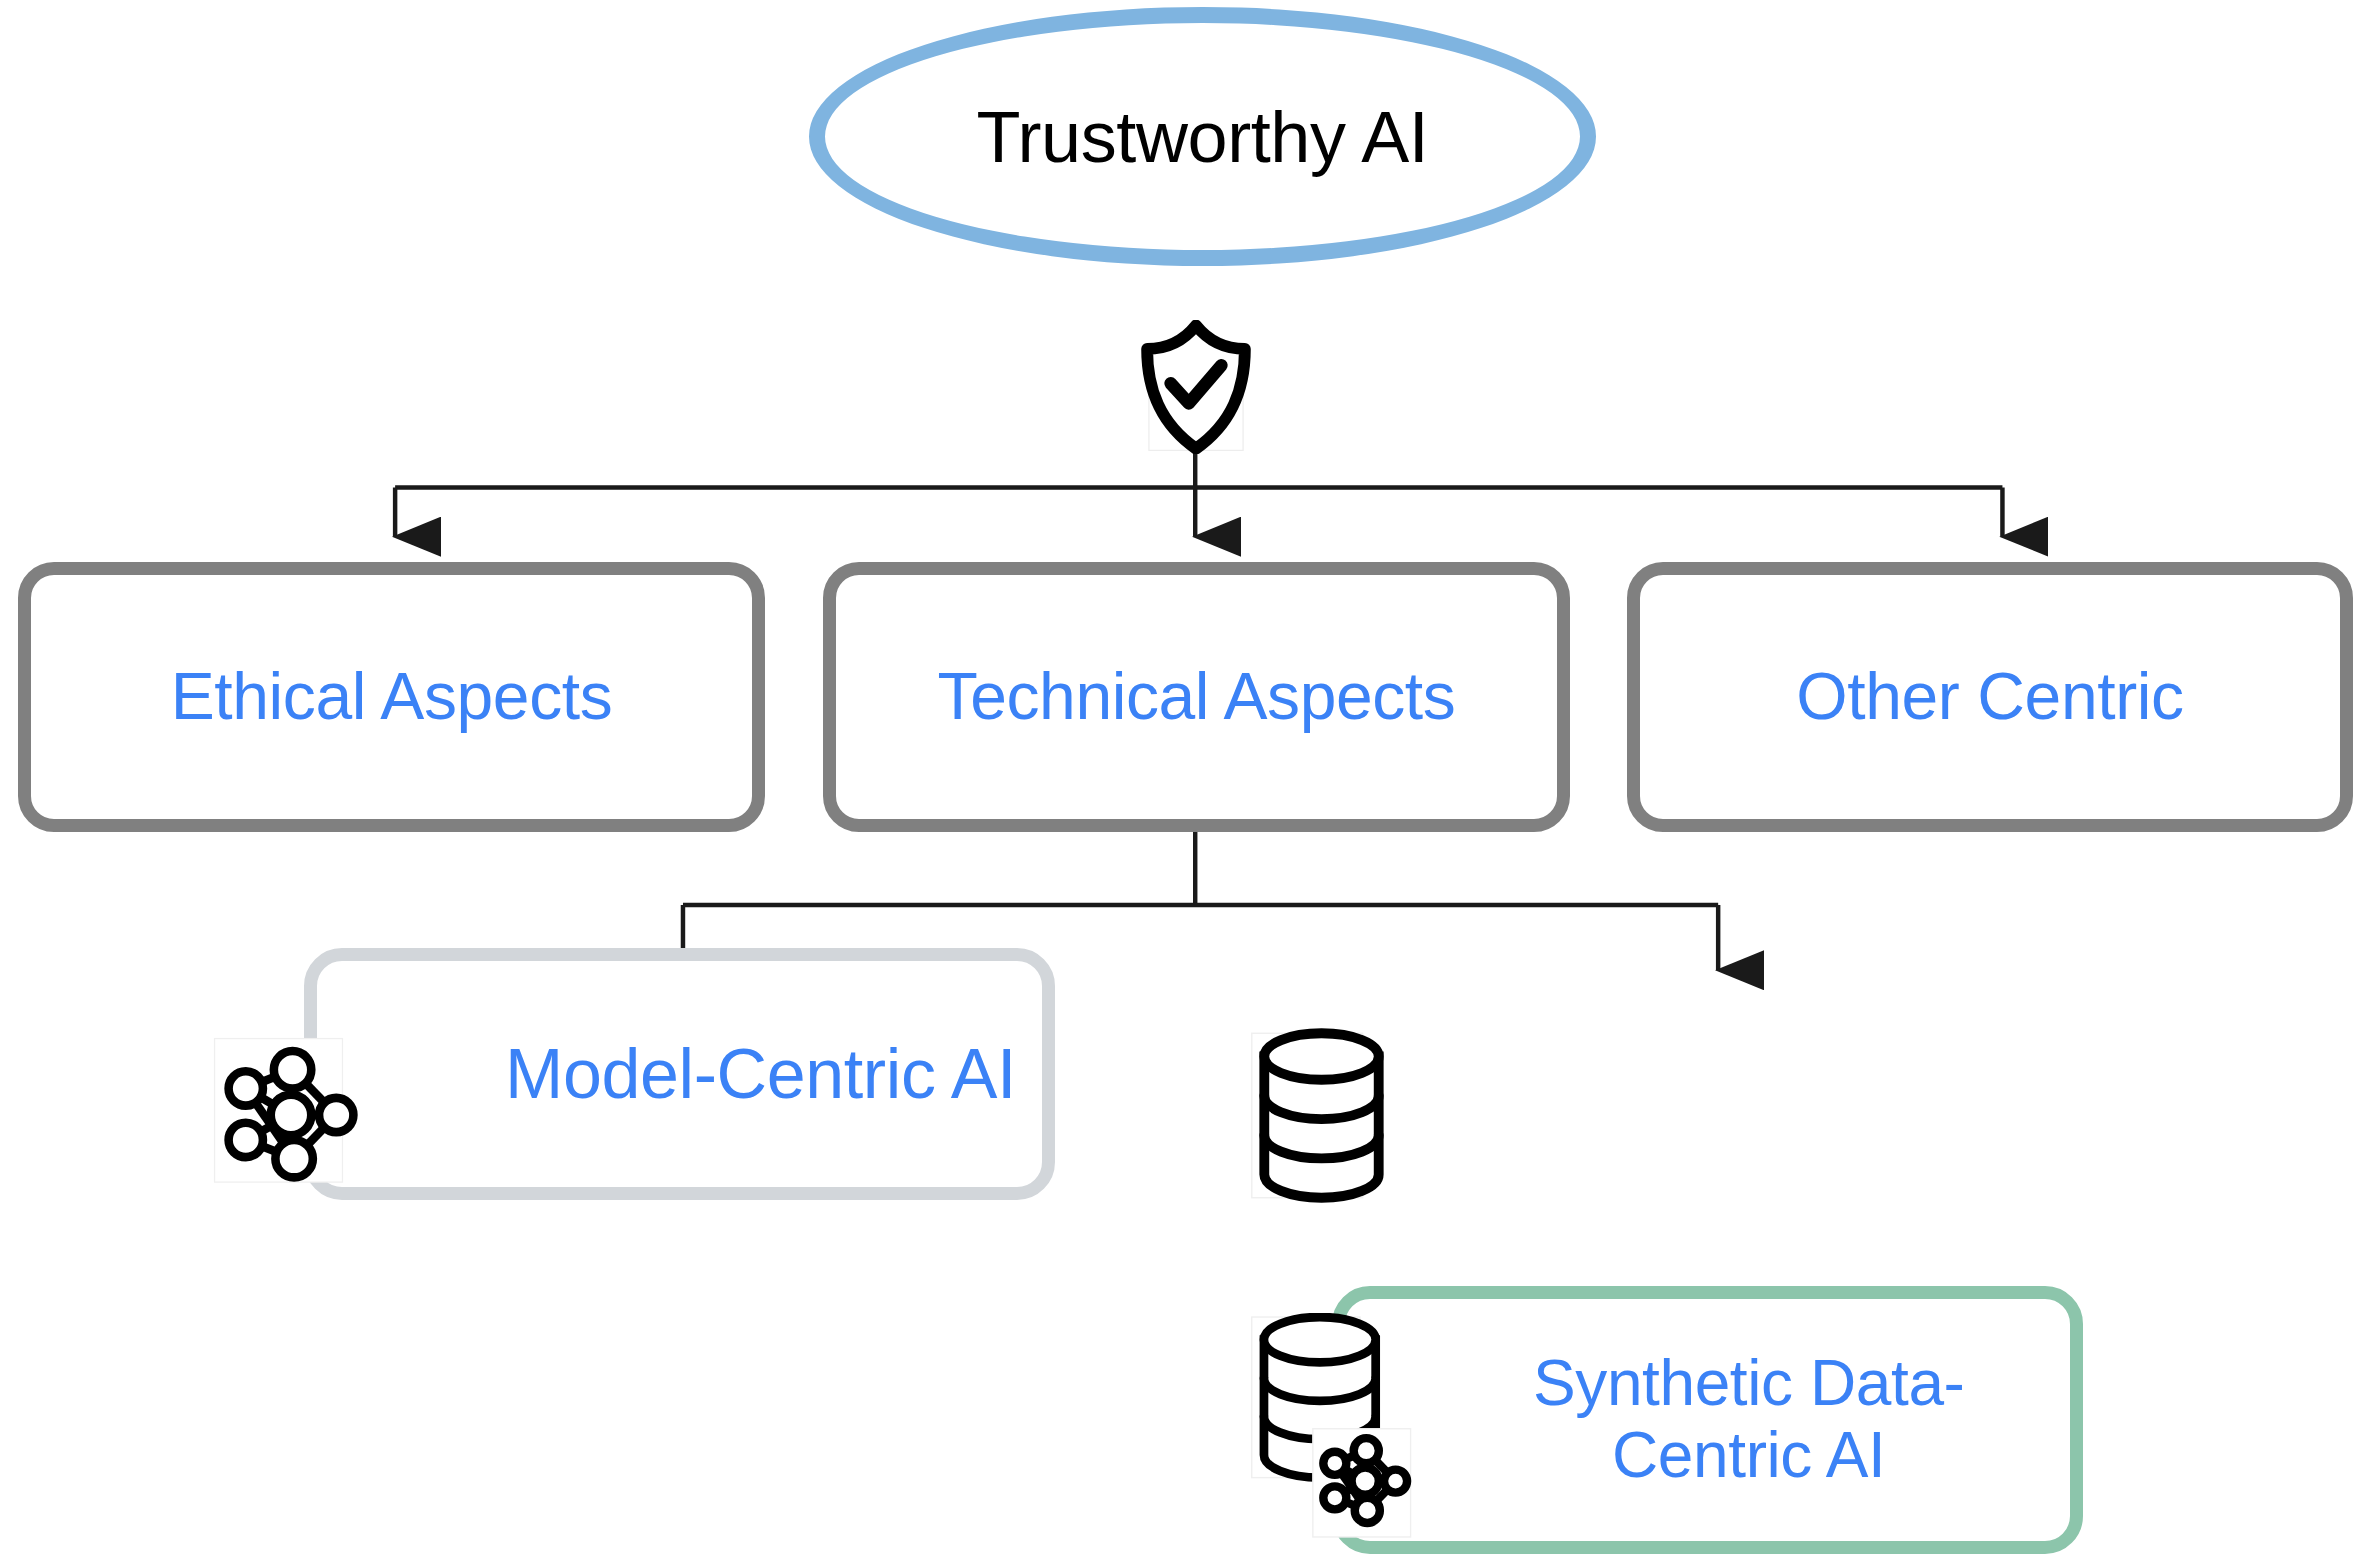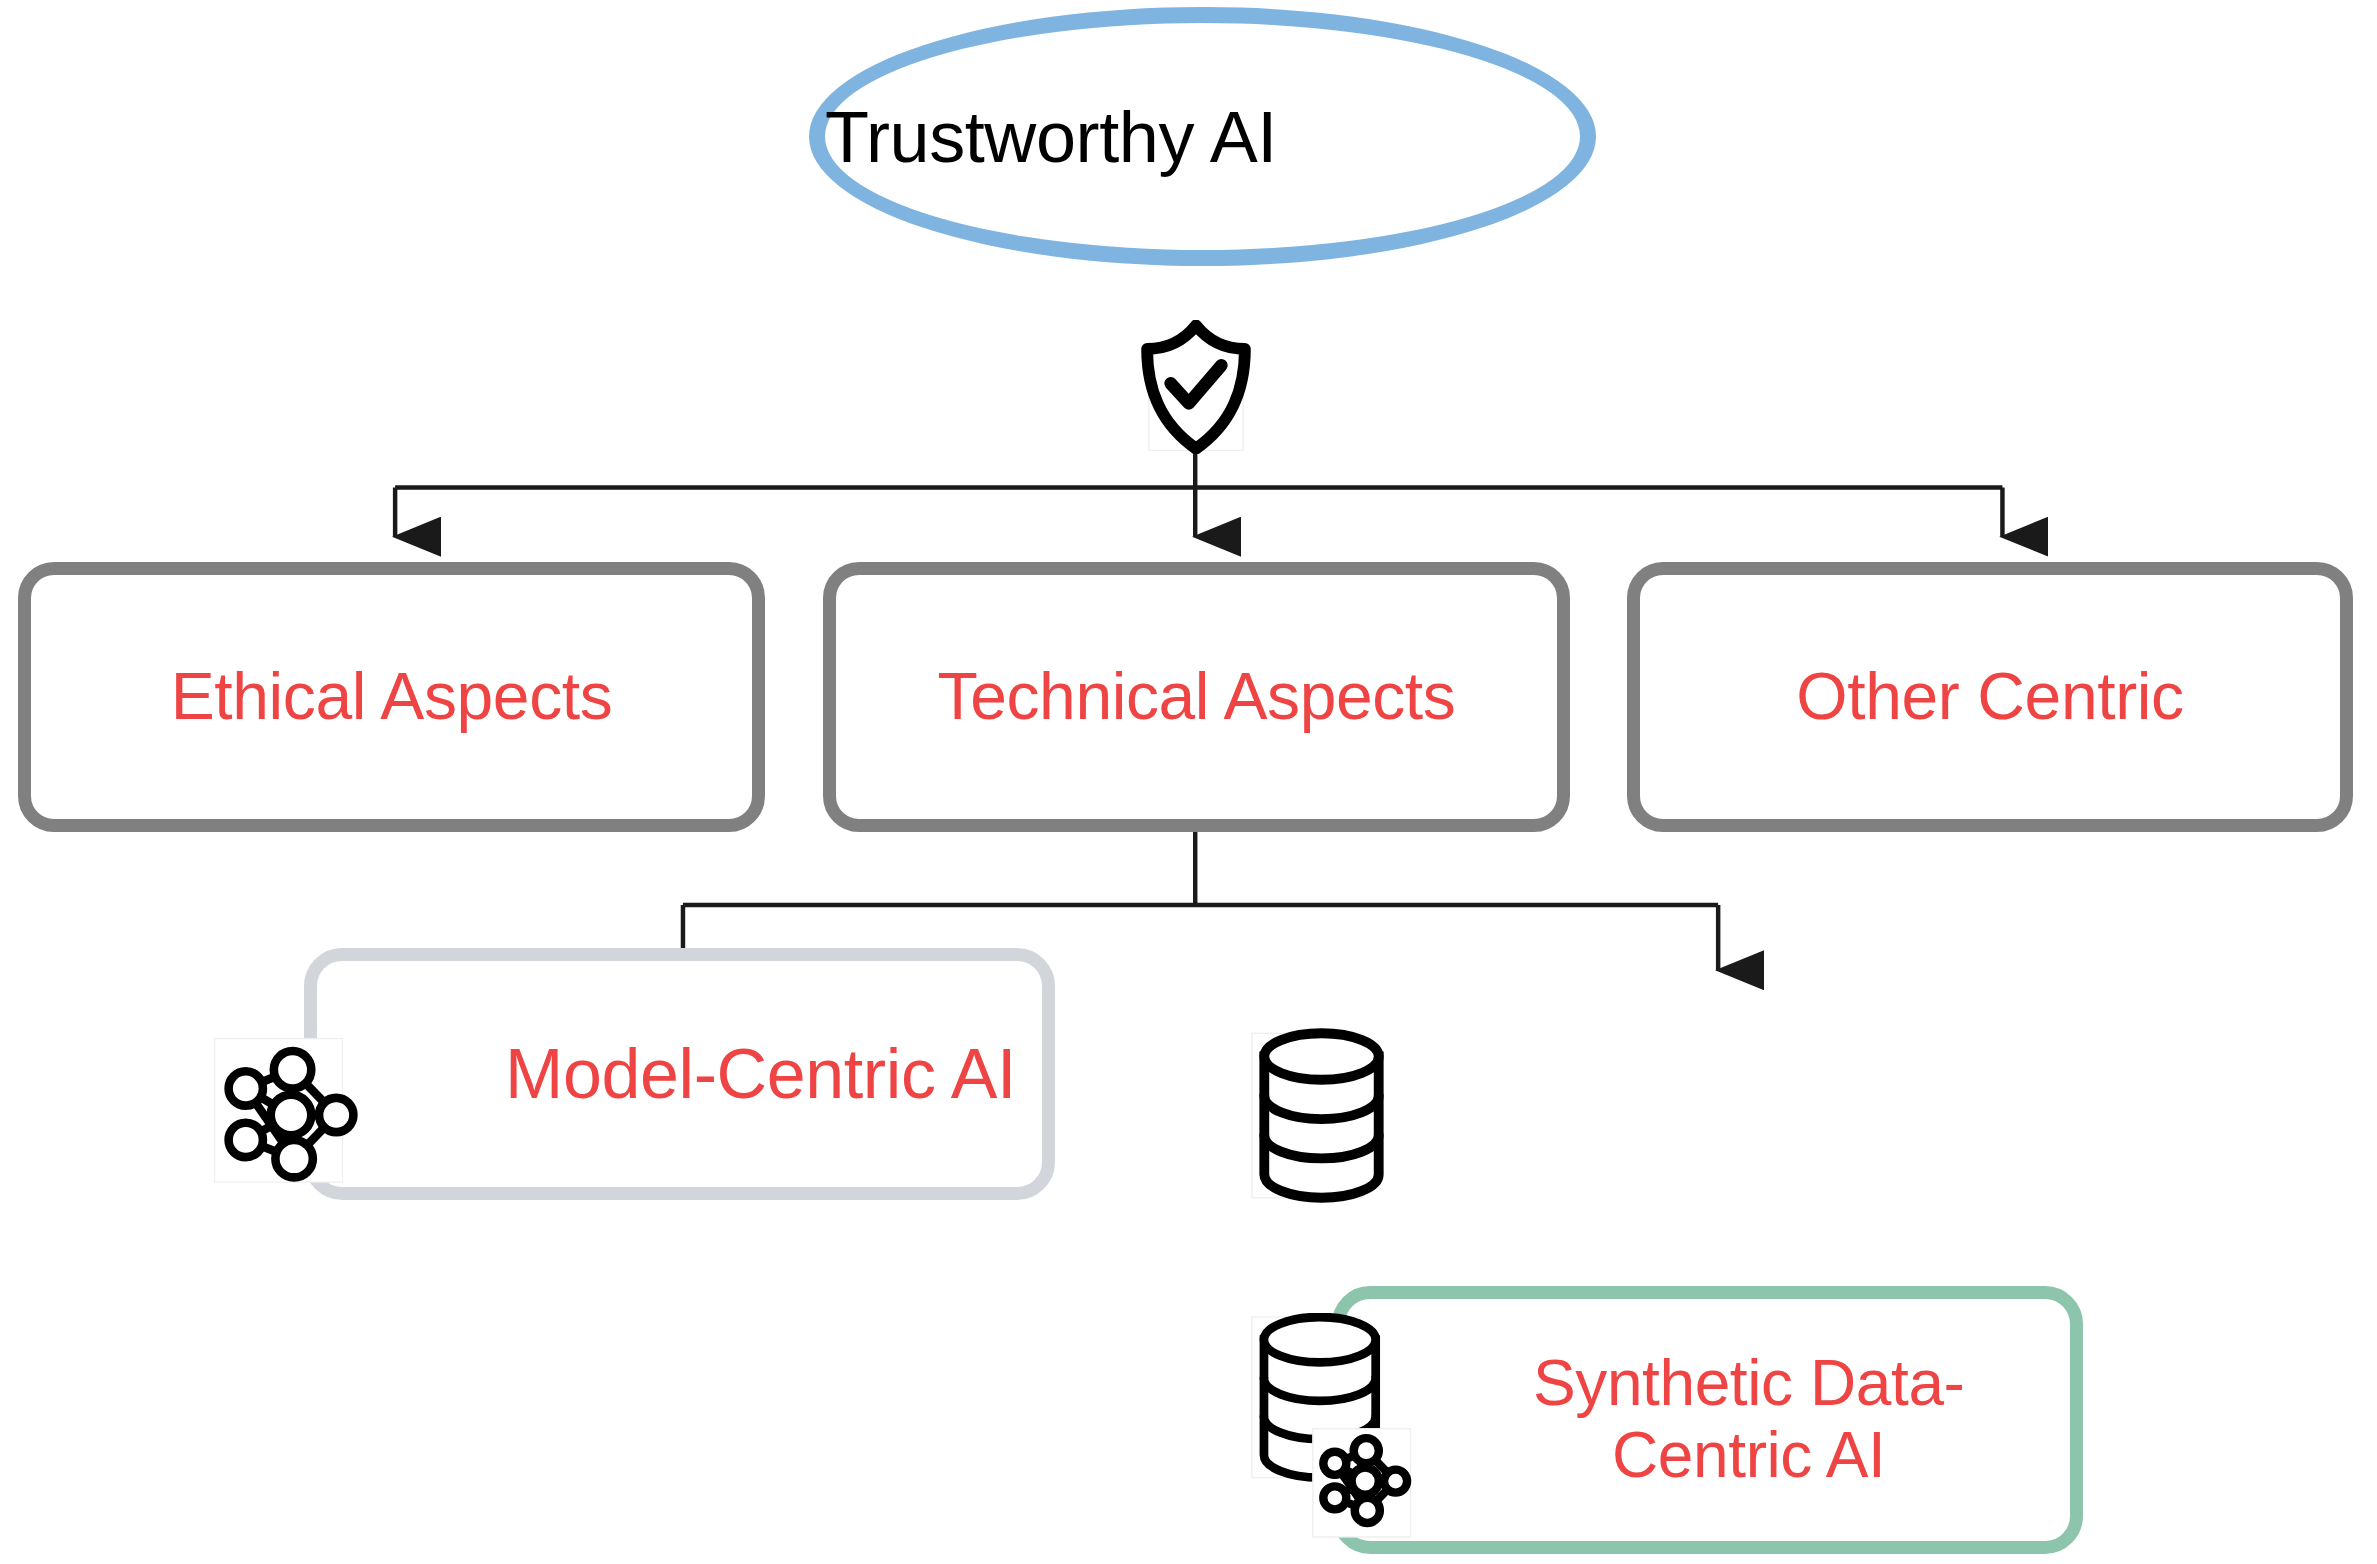--- a/index.html
+++ b/index.html
@@ -2,38 +2,38 @@
 <html style="font-size:14.3px"><head>
 <meta charset="utf-8">
 <title>Trustworthy AI Diagram</title>
 <style>
   html,body{margin:0;padding:0;background:#ffffff;}
   body{font-family:"Liberation Sans",sans-serif;}
   #stage{position:relative;width:2377px;height:1565px;background:#fff;overflow:hidden;}
   #svg-layer{position:absolute;left:0;top:0;width:2377px;height:1565px;}
 
   .node-box{position:absolute;box-sizing:border-box;background:#ffffff;display:flex;align-items:center;justify-content:center;}
-  .node-box .label{color:#ef4444;font-family:"Liberation Sans",sans-serif;font-stretch:condensed;letter-spacing:-0.4px;line-height:1.12;text-align:center;white-space:pre-line;}
+  .node-box .label{color:#3b82f6;font-family:"Liberation Sans",sans-serif;font-stretch:condensed;letter-spacing:-0.4px;line-height:1.12;text-align:center;white-space:pre-line;}
 
   
   .lvl1{border:13.4px solid #808080;border-radius:36px;height:270px;}
   .lvl1 .label{font-size:66px;}
 
   
   .lvl2{border:13.4px solid #D2D6DA;border-radius:38px;height:252px;}
   .lvl2 .label{font-size:70px;}
 
   
   .lvl3{border:13.4px solid #8CC5AB;border-radius:38px;height:268px;}
   .lvl3 .label{font-size:64px;}
 
   
   #root-ellipse{position:absolute;left:809px;top:7.2px;width:787px;height:259px;
     border:16px solid #7FB4E0;border-radius:50%;background:#fff;
-    display:flex;align-items:center;justify-content:flex-start;box-sizing:border-box;}
+    display:flex;align-items:center;justify-content:center;box-sizing:border-box;}
   #root-ellipse .label{font-size:72px;color:#000;font-family:"Liberation Sans",sans-serif;font-stretch:condensed;letter-spacing:-0.4px;}
 
   .icon-abs{position:absolute;}
 
   .box-text-left{justify-content:flex-start;}
   .box-text-left .label{margin-left:188px;}
 </style>
 </head>
 <body>
 

